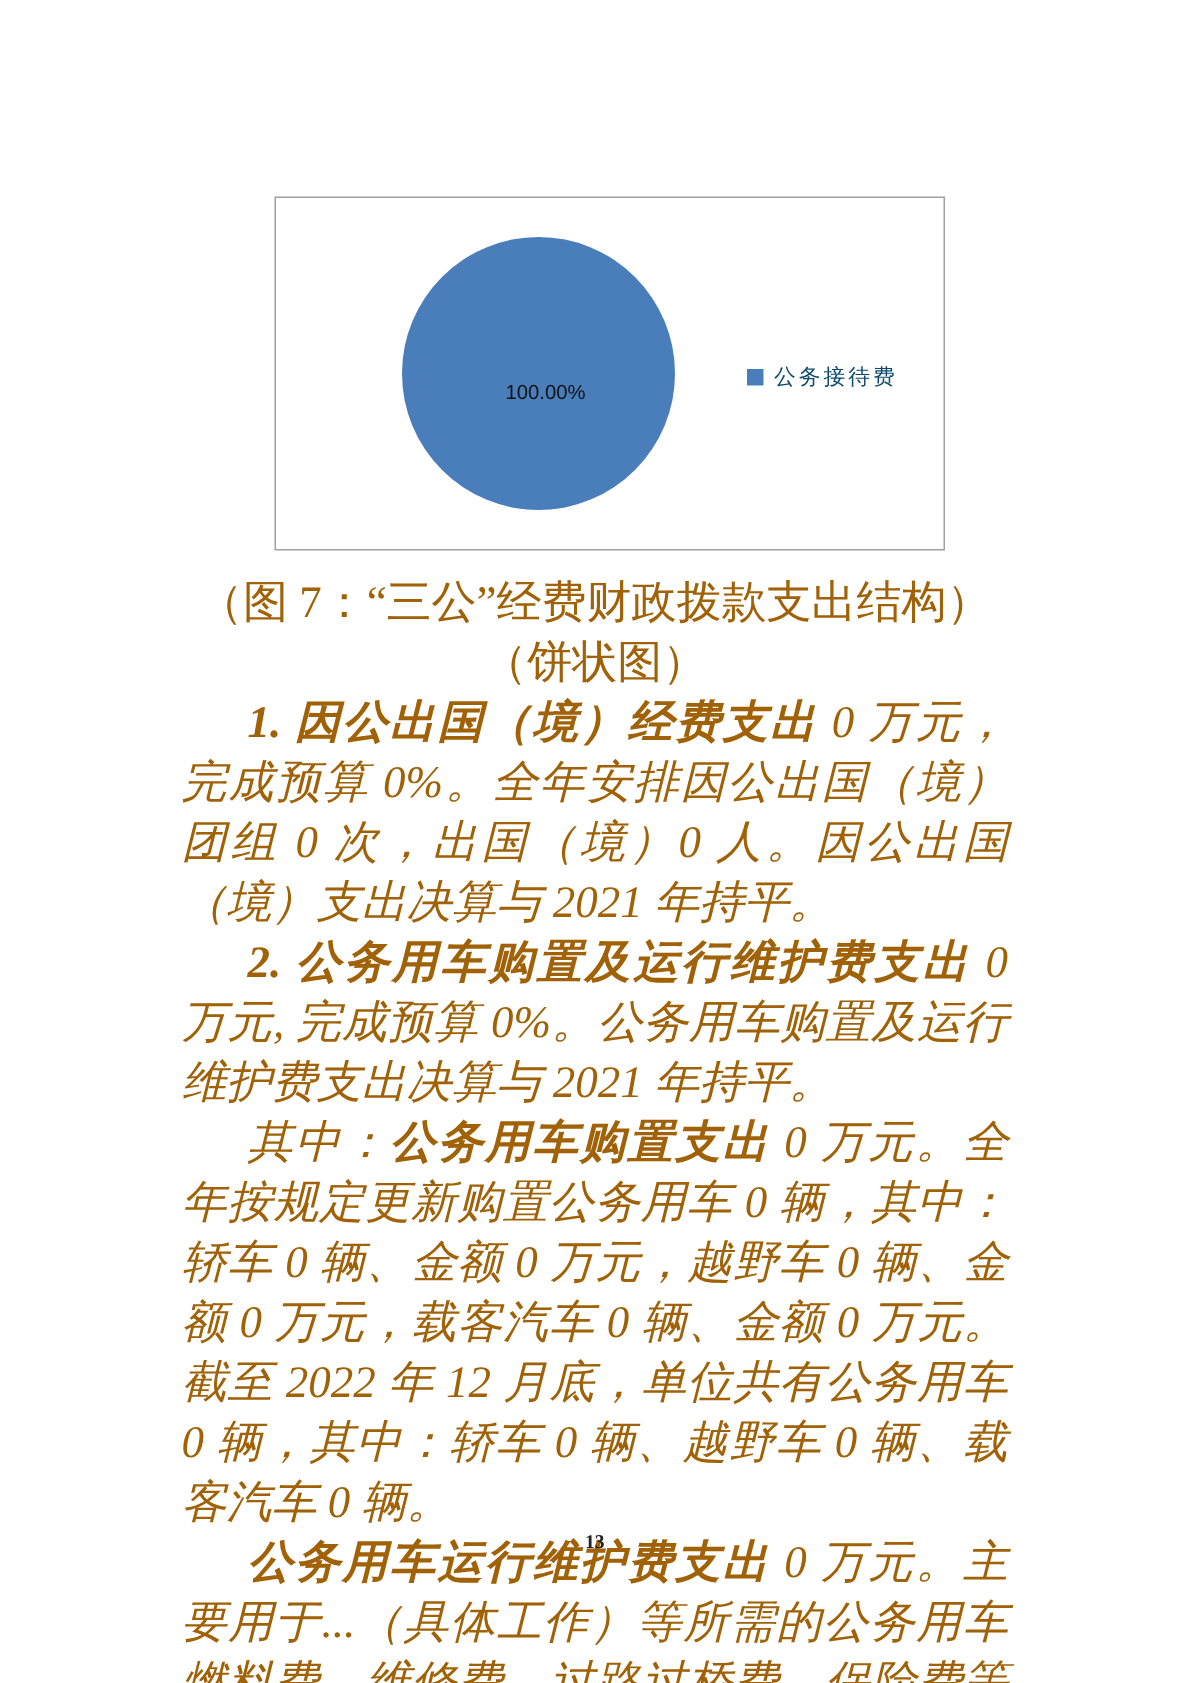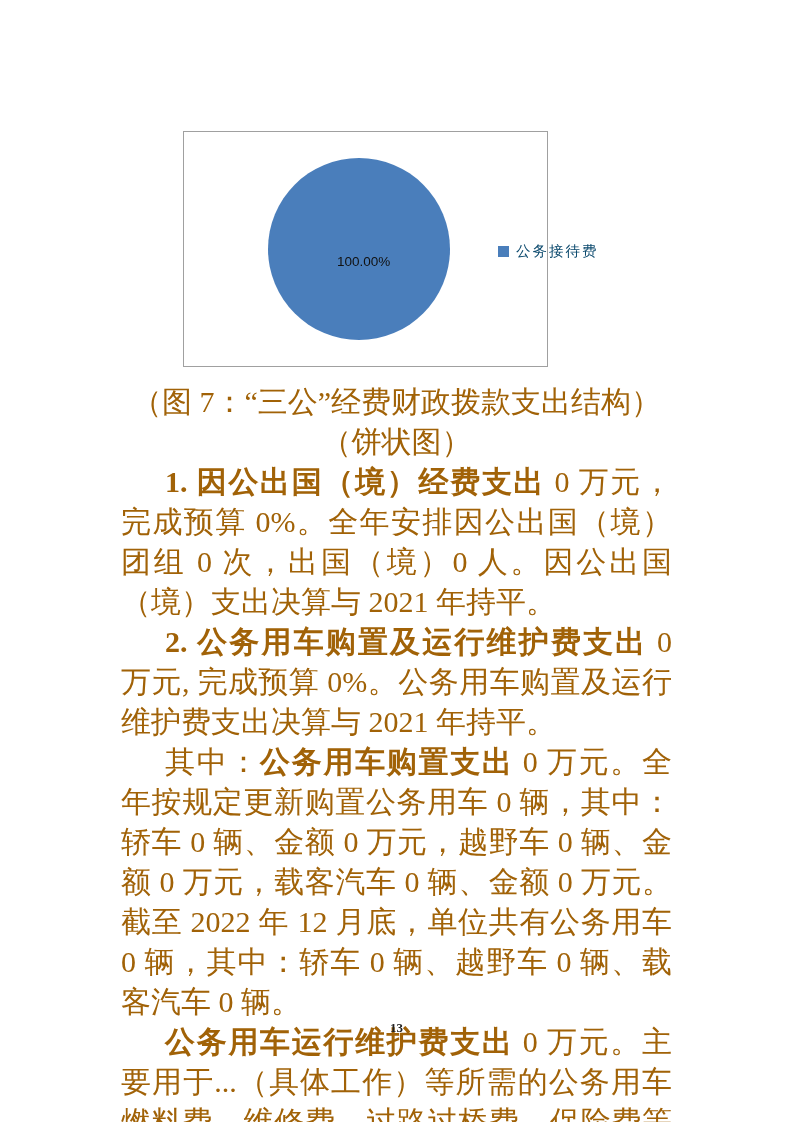--- a/index.html
+++ b/index.html
@@ -14,21 +14,21 @@
     background: #ffffff;
     font-family: "Liberation Serif", "DejaVu Serif", serif;
     overflow: hidden;
   }
 
   
   .chart-frame {
     position: absolute;
     left: 183px;
     top: 131px;
-    width: 365px;
+    width: 447px;
     height: 236px;
     border: 1.5px solid #a0a0a0;
     background: #ffffff;
     box-sizing: border-box;
   }
   .pie-circle {
     position: absolute;
     left: 84px;
     top: 26px;
     width: 182px;
@@ -79,20 +79,21 @@
     text-align: justify;
     text-justify: inter-character;
   }
   .figure-caption {
     text-align: center;
     text-indent: 0;
   }
   .text-block p {
     margin: 0;
     text-indent: 44px;
+    font-style: italic;
   }
   .text-block b {
     font-weight: bold;
   }
 
   
   .page-number {
     position: absolute;
     left: 0;
     top: 1020px;

